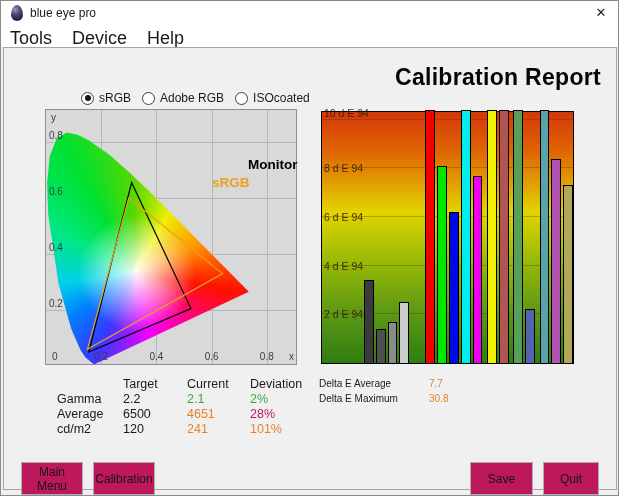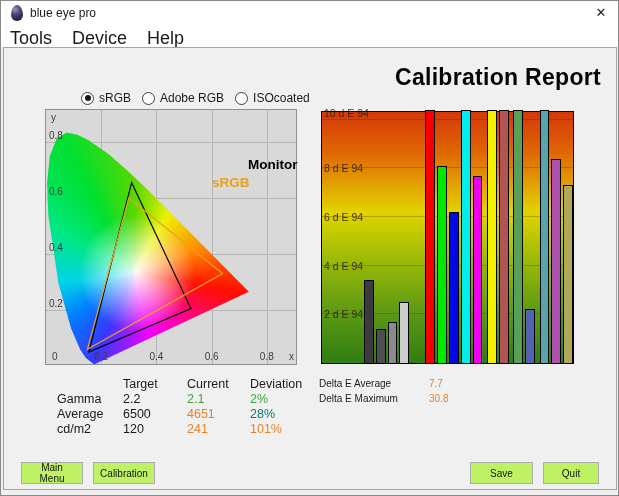--- a/index.html
+++ b/index.html
@@ -60,22 +60,22 @@
   .de-gridline { position:absolute; left:0; right:0; height:1px; background:rgba(70,40,0,0.28); }
   .de-tick-label { position:absolute; left:2px; font-size:10.5px; color:rgba(52,30,4,0.92); }
   .de-bars { position:absolute; inset:0; display:flex; align-items:flex-end; }
   .de-bar { border:1px solid #000; border-bottom:none; }
   
   .results-table { position:absolute; left:42px; top:376px; display:grid;
     grid-template-columns:66px 64px 63px 80px; grid-auto-rows:15px; font-size:12.5px;margin-left:14px; }
   .delta-summary { position:absolute; left:318px; top:377px; display:grid;
     grid-template-columns:110px 60px; grid-auto-rows:15px; font-size:10px; }
   
-  .btn { position:absolute; height:22px; background:#bef264; border:1px solid #adadad;
-    font-family:"Liberation Sans",sans-serif; font-size:10px; color:#141414;
+  .btn { position:absolute; height:33px; background:#be185d; border:1px solid #adadad;
+    font-family:"Liberation Sans",sans-serif; font-size:12px; color:#141414;
     display:flex; align-items:center; justify-content:center; cursor:default; }
 </style>
 </head>
 <body>
 
 <div class="window">
 
   <div class="titlebar">
     <div class="app-icon"></div>
     <div class="title-text">blue eye pro</div>
@@ -184,21 +184,21 @@
     <span>Deviation</span>
 
     <span>Gamma</span>
     <span>2.2</span>
     <span style="color: rgb(63, 165, 63);">2.1</span>
     <span style="color: rgb(63, 165, 63);">2%</span>
 
     <span>Average</span>
     <span>6500</span>
     <span style="color: rgb(232, 130, 42);">4651</span>
-    <span style="color: #0f766e;">28%</span>
+    <span style="color: #be185d;">28%</span>
 
     <span>cd/m2</span>
     <span>120</span>
     <span style="color: rgb(232, 130, 42);">241</span>
     <span style="color: rgb(232, 130, 42);">101%</span>
   </div>
 
   <div class="delta-summary">
     <span>Delta E Average</span>
     <span style="color: rgb(232, 130, 42);">7.7</span>

